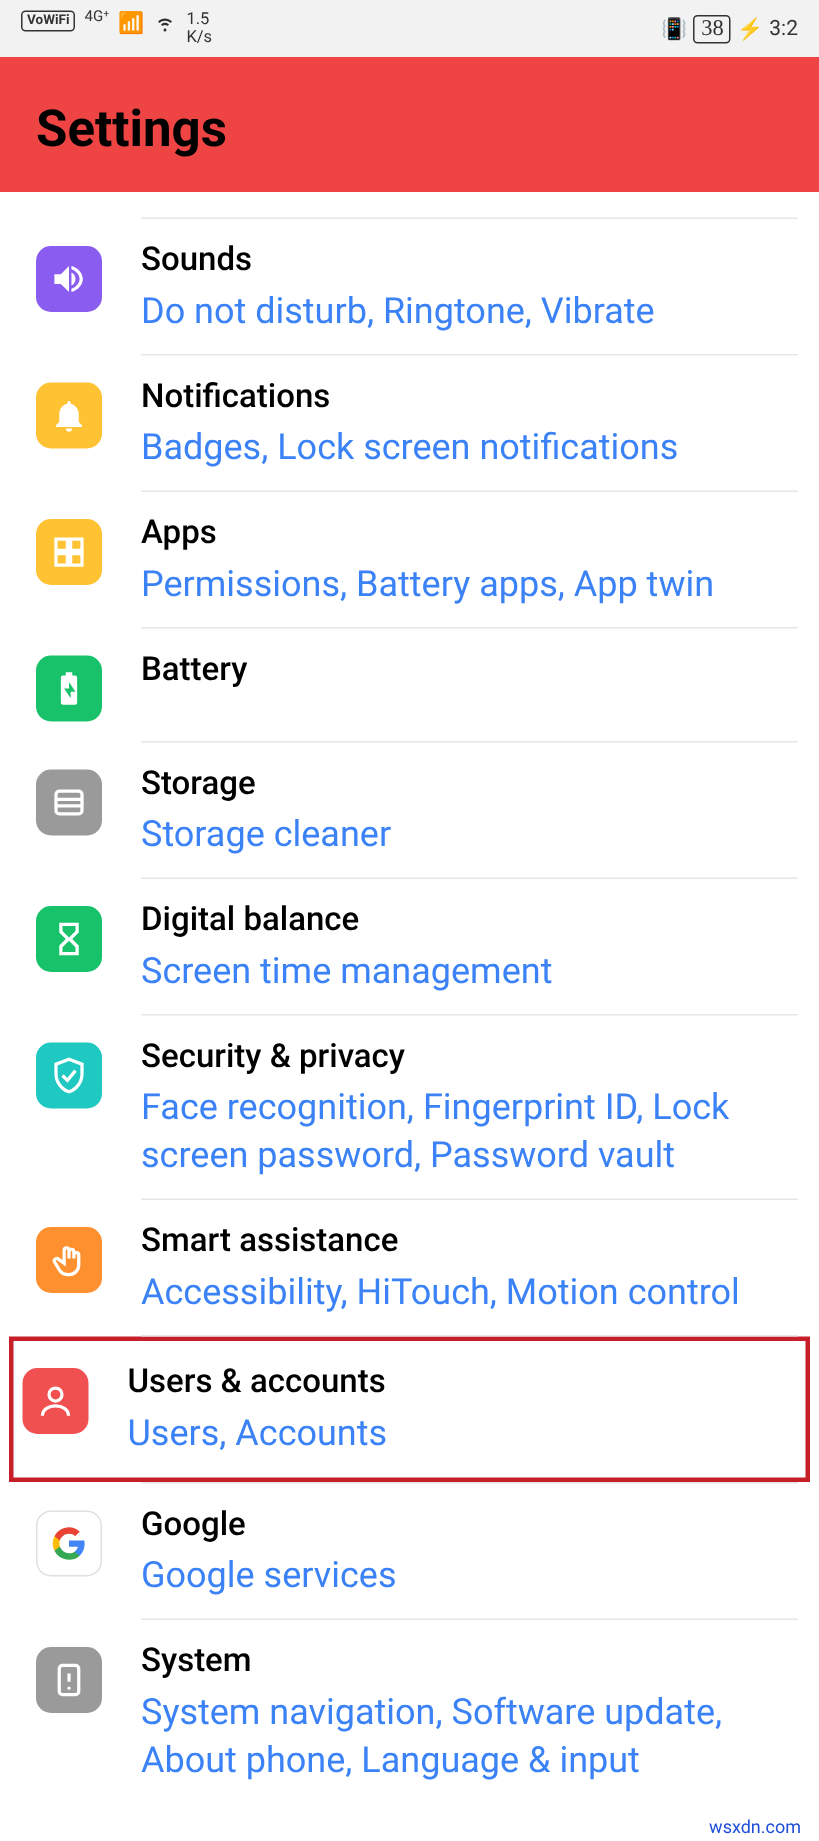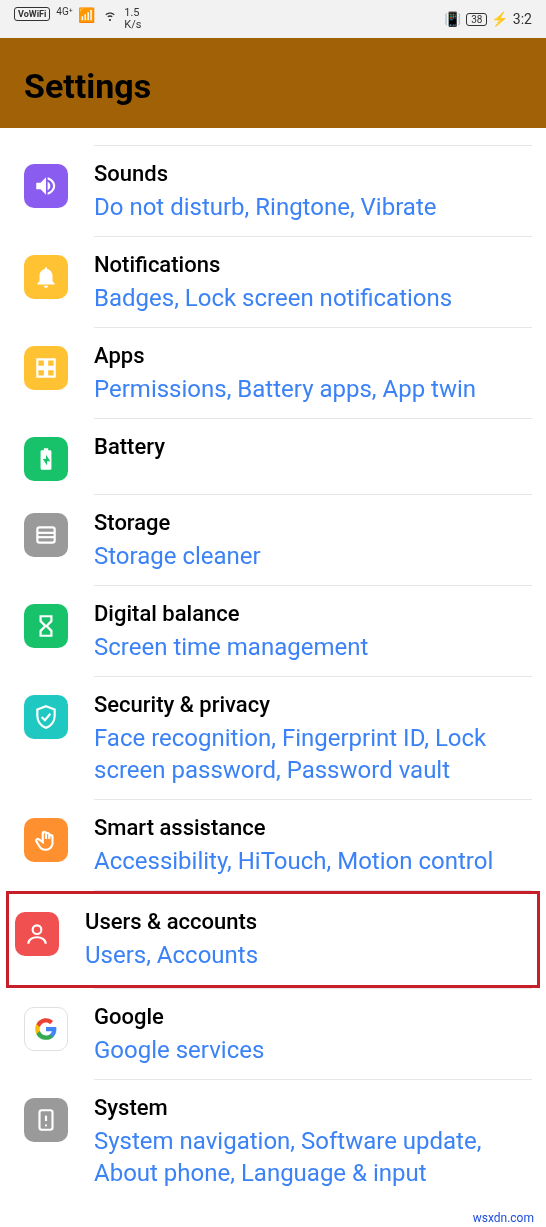--- a/index.html
+++ b/index.html
@@ -28,25 +28,26 @@
       border-radius: 3px;
       font-size: 9px;
       padding: 1px 3px;
       font-weight: bold;
     }
     .sig { font-size: 10px; line-height: 1; }
     .speed { font-size: 11px; line-height: 1.1; }
     .batt {
       border: 1px solid #333;
       border-radius: 3px;
-      font-size: 10px;
+      font-size: 15px;
       padding: 0 4px;
+      font-family: Liberation Serif, serif;
     }
     .header {
-      background: #a16207;
+      background: #ef4444;
       padding: 28px 12px 22px 24px;
     }
     .header h1 {
       font-size: 34px;
       font-weight: 700;
       color: #000;
     }
     .list {
       background: #fff;
     }

